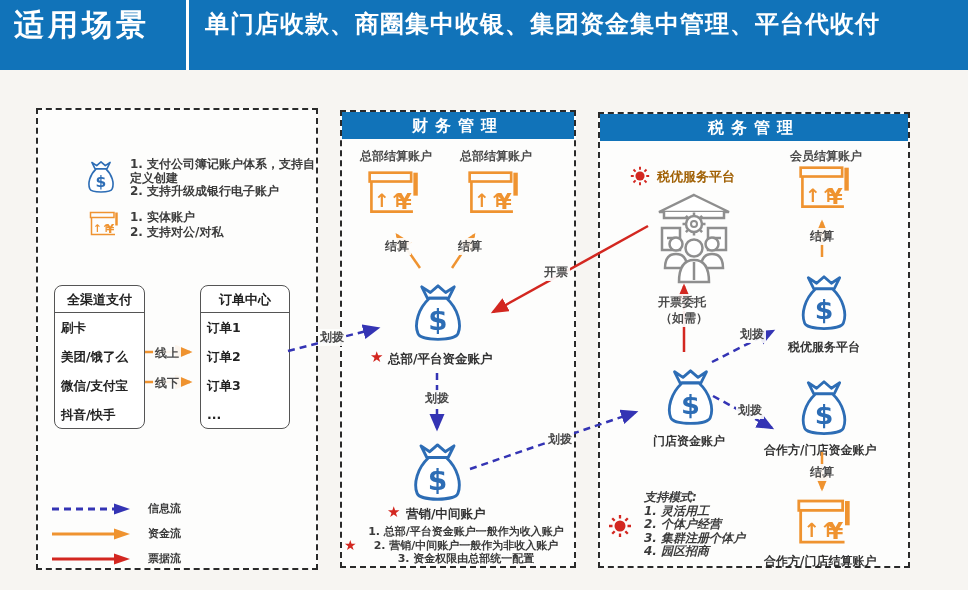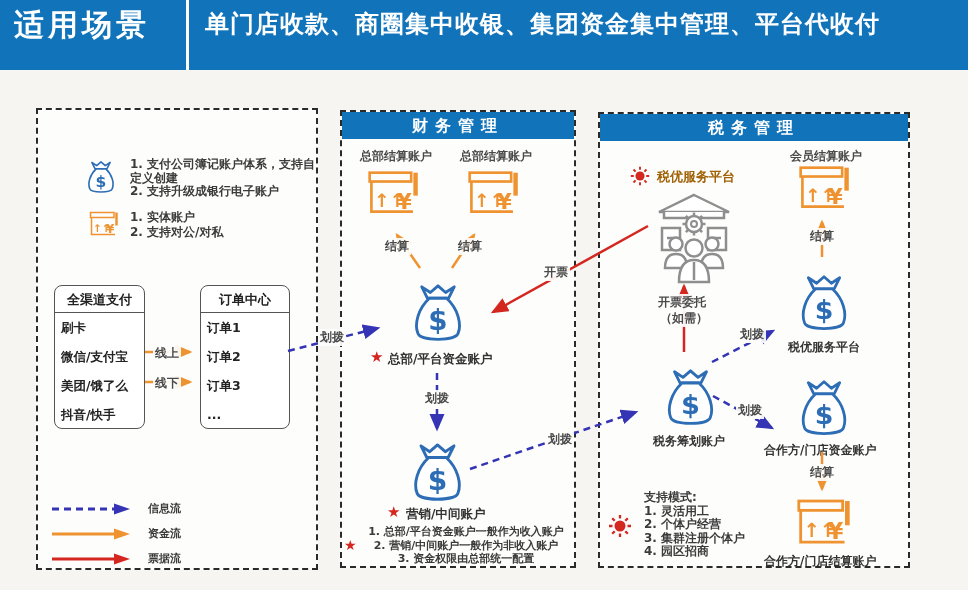--- a/index.html
+++ b/index.html
@@ -123,22 +123,22 @@
         </svg>
     </div>
     <div class="abs note" style="left:92px;top:100px;width:190px;line-height:15px;">
       <div>1. 实体账户</div>
       <div>2. 支持对公/对私</div>
     </div>
 
     <div class="mini-box" style="left:16px;top:175px;">
       <div class="mini-title">全渠道支付</div>
       <div class="mini-row">刷卡</div>
+      <div class="mini-row">美团/饿了么</div>
       <div class="mini-row">微信/支付宝</div>
-      <div class="mini-row">美团/饿了么</div>
       <div class="mini-row">抖音/快手</div>
     </div>
 
     <div class="mini-box" style="left:162px;top:175px;width:90px;">
       <div class="mini-title">订单中心</div>
       <div class="mini-row">订单1</div>
       <div class="mini-row">订单2</div>
       <div class="mini-row">订单3</div>
       <div class="mini-row">...</div>
     </div>
@@ -235,42 +235,42 @@
           <use href="#sym-bag"></use>
         </svg>
     </div>
     <div class="abs bag-lbl" style="left:188px;top:225px;font-size:12px;">税优服务平台</div>
 
     <div class="iconbox" style="left:64px;top:254px;">
       <svg width="53" height="62">
           <use href="#sym-bag"></use>
         </svg>
     </div>
-    <div class="abs bag-lbl" style="left:53px;top:319px;font-size:12px;">税务筹划账户</div>
+    <div class="abs bag-lbl" style="left:53px;top:319px;font-size:12px;">门店资金账户</div>
 
     <div class="iconbox" style="left:198px;top:265px;">
       <svg width="52" height="61">
           <use href="#sym-bag"></use>
         </svg>
     </div>
     <div class="abs bag-lbl" style="left:164px;top:328px;font-size:12px;">合作方/门店资金账户</div>
 
     <div class="iconbox" style="left:196px;top:384px;">
       <svg width="56" height="49">
           <use href="#sym-card"></use>
         </svg>
     </div>
     <div class="abs bag-lbl" style="left:164px;top:439px;font-size:12px;">合作方/门店结算账户</div>
 
     <div class="iconbox" style="left:8px;top:400px;">
       <svg width="24" height="24">
           <use href="#sym-sun"></use>
         </svg>
     </div>
-    <div class="abs note" style="left:44px;top:377px;font-size:12px;line-height:13.5px;">
+    <div class="abs note" style="left:44px;top:377px;font-size:12px;line-height:13.5px;font-style:italic;">
       <div>支持模式:</div>
       <div>1. 灵活用工</div>
       <div>2. 个体户经营</div>
       <div>3. 集群注册个体户</div>
       <div>4. 园区招商</div>
     </div>
   </section>
 
   <svg class="overlay" width="968" height="590">
     <defs>

